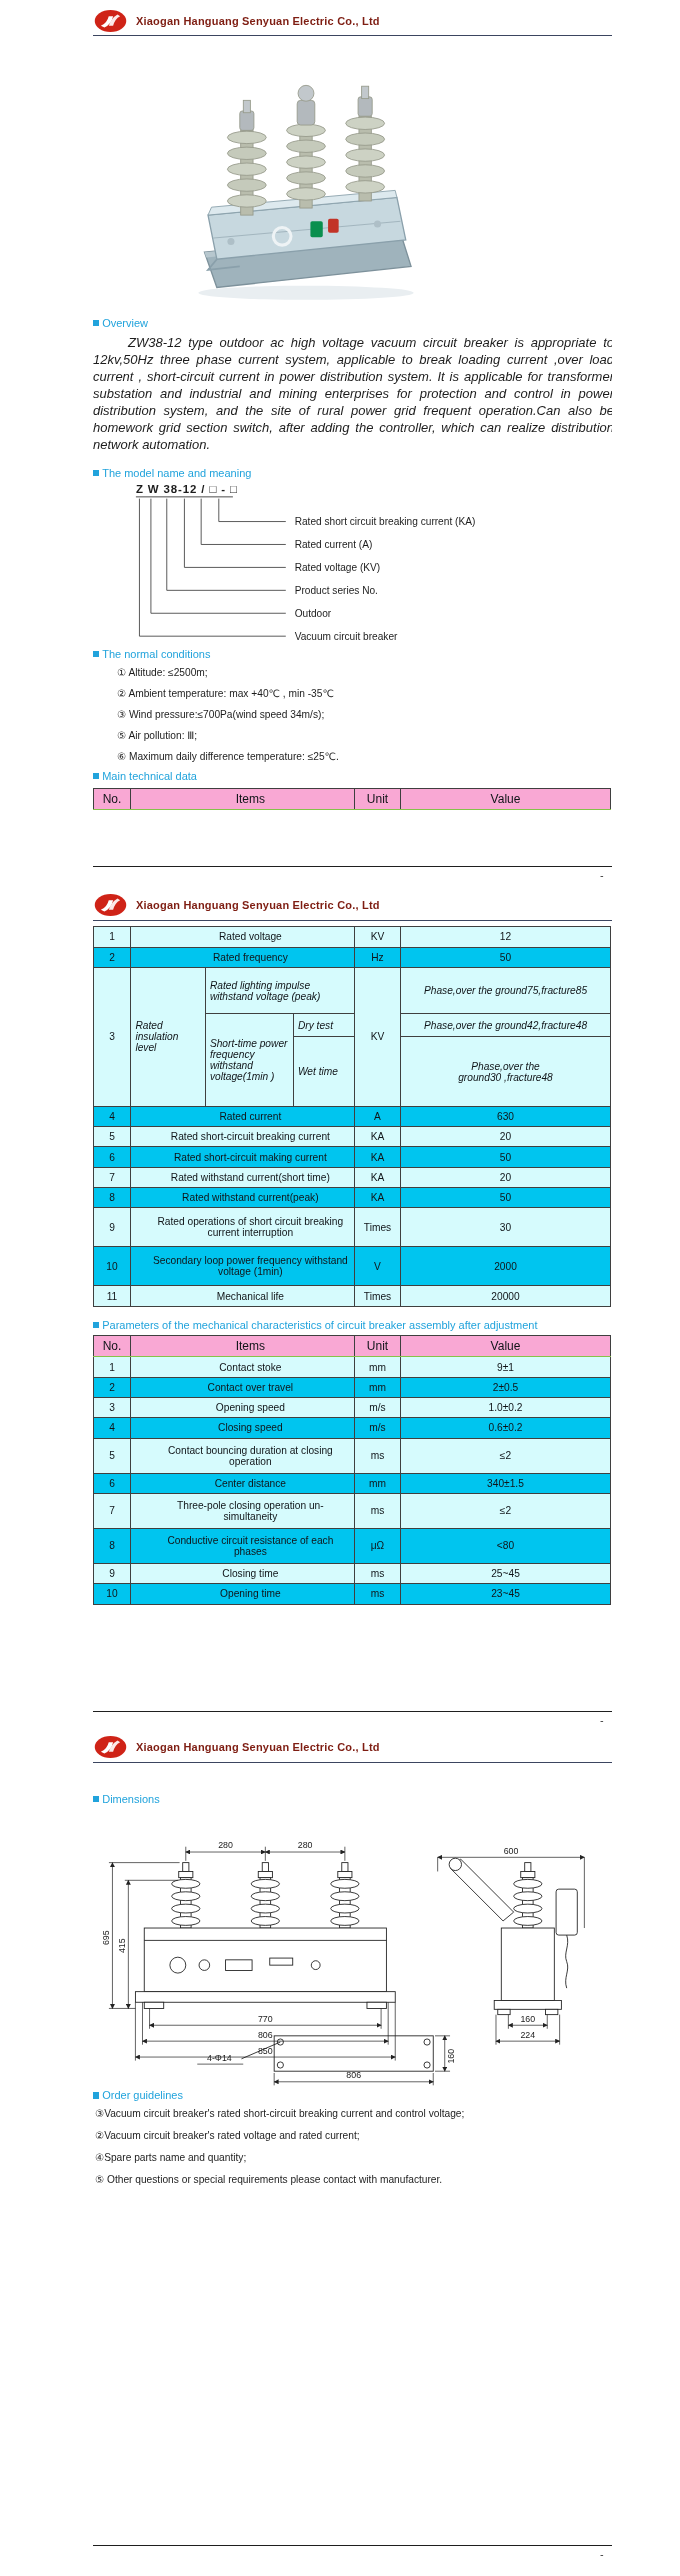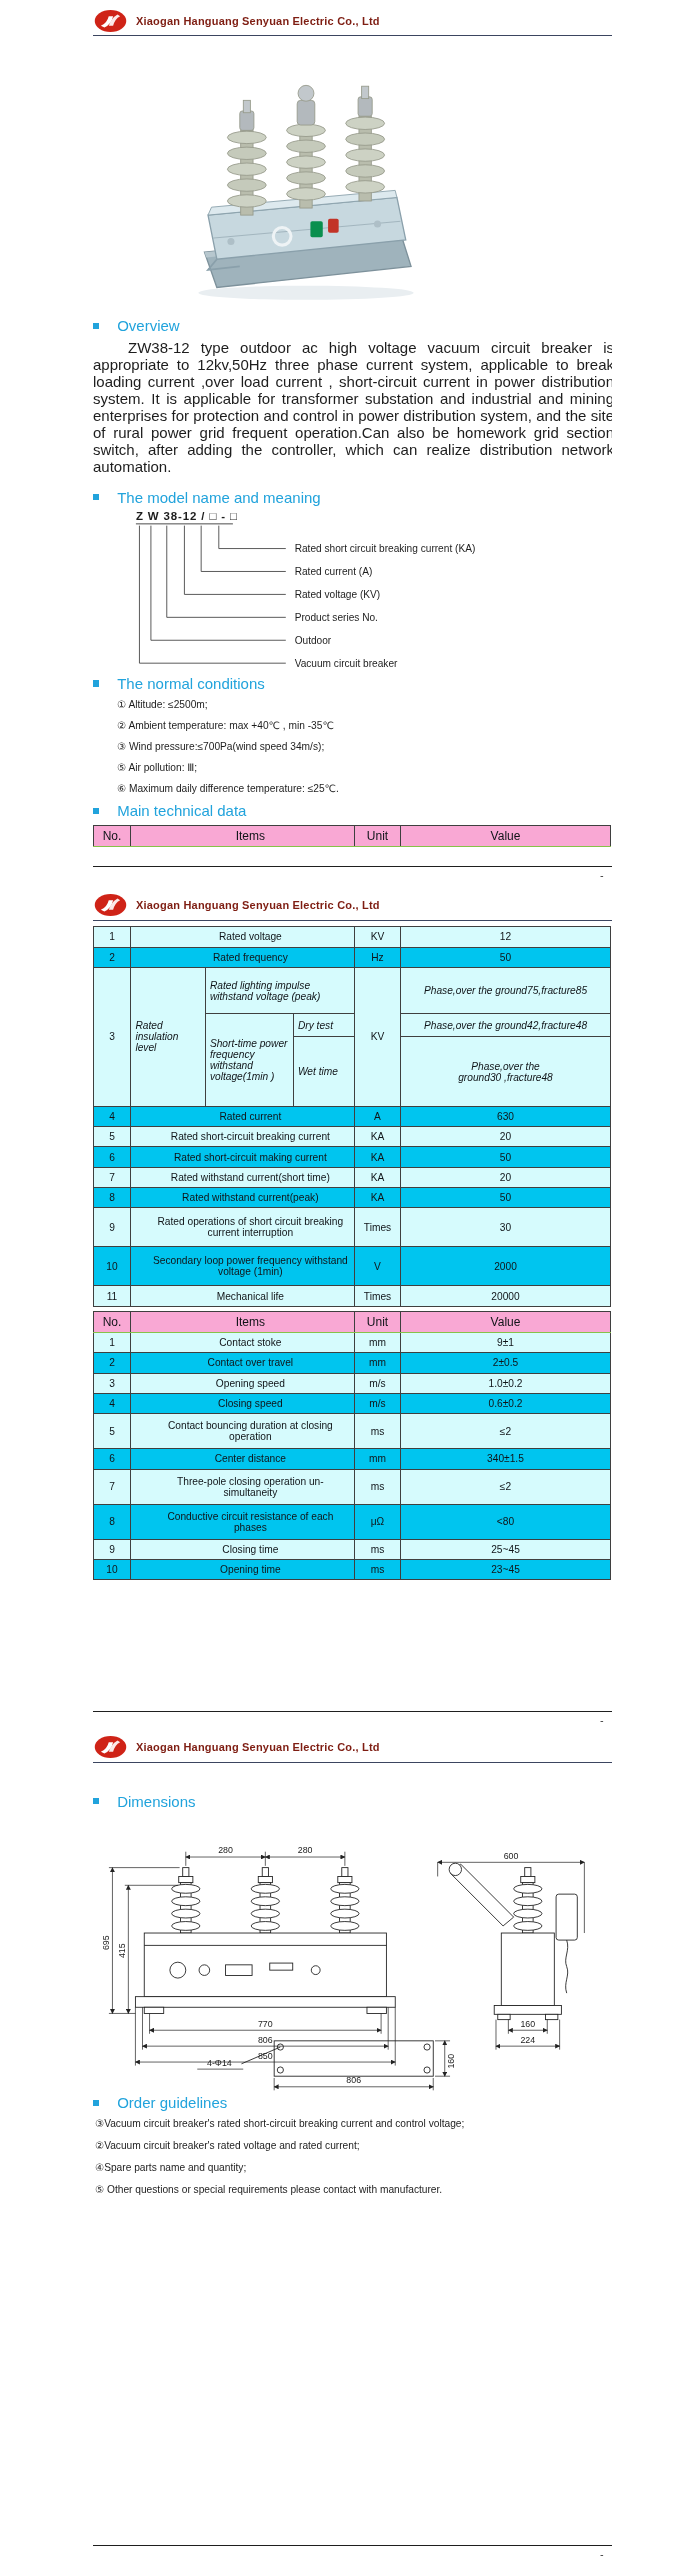--- a/index.html
+++ b/index.html
@@ -9,25 +9,25 @@
   .p1{height:888px}.p2{height:840px}.p3{height:848px}
 
   
   .pg-header{margin-left:93px;width:536px;display:flex;align-items:center;gap:8px;
              border-bottom:1.8px solid #3b4560;padding-bottom:2.7px;box-sizing:border-box;}
   .hp1{padding-top:8.8px}.hp2{padding-top:5.3px}.hp3{padding-top:7px}
   .logo{width:35px;height:24px;flex:0 0 auto;}
   .cname{font-size:11px;font-weight:bold;color:#7e1d12;letter-spacing:0.2px;}
 
   
-  .sect{margin-left:93px;display:flex;align-items:center;gap:18px;color:#21a3dc;font-size:15px;}
+  .sect{margin-left:93px;display:flex;align-items:center;gap:3px;color:#21a3dc;font-size:11px;}
   .sq{width:6.2px;height:6.2px;background:#21a3dc;display:inline-block;flex:0 0 auto;}
   .photo{display:block;width:256px;height:265px;margin:5.3px auto 0;}
-  .para{margin:4.4px 0 0 93px;width:521px;font-size:15px;line-height:17px;
-        text-align:justify;text-indent:35px;color:#1d1d1d;}
+  .para{margin:4.4px 0 0 93px;width:521px;font-size:13px;line-height:17px;
+        text-align:justify;text-indent:35px;color:#1d1d1d;font-style:italic;}
   .modelsvg{display:block;margin:1.8px 0 0 93px;}
   .clist{margin:1.8px 0 0 117px;font-size:10.2px;line-height:21px;color:#1d1d1d;}
   .olist{margin:1.8px 0 0 95px;font-size:10.2px;line-height:22px;color:#1d1d1d;}
 
   
   table.dt{border-collapse:collapse;table-layout:fixed;width:517px;font-size:10.2px;
            color:#101418;margin-left:93px;border:1.8px solid #3f3f3f;}
   .dt > tbody > tr > td{border:0.9px solid #3f3f3f;padding:1.8px 5.3px;text-align:center;
            vertical-align:middle;overflow:hidden;}
   .dt > tbody > tr > td.item{text-align:center;padding-left:21px;}
@@ -312,20 +312,24 @@
         </tr>
         <tr class="light h23">
           <td>11</td>
           <td class="item">Mechanical life</td>
           <td>Times</td>
           <td>20000</td>
         </tr>
       </tbody>
     </table>
 
+    <div class="sect" style="margin-top:12.4px">
+      <span class="sq"></span>
+      <span>Parameters of the mechanical characteristics of circuit breaker assembly after adjustment</span>
+    </div>
 
     <table class="dt" style="margin-top:4.4px">
       <colgroup>
           <col style="width:37px">
           <col style="width:224px">
           <col style="width:46px">
           <col style="width:210px">
         </colgroup>
       <tbody>
         <tr class="thead h24">

